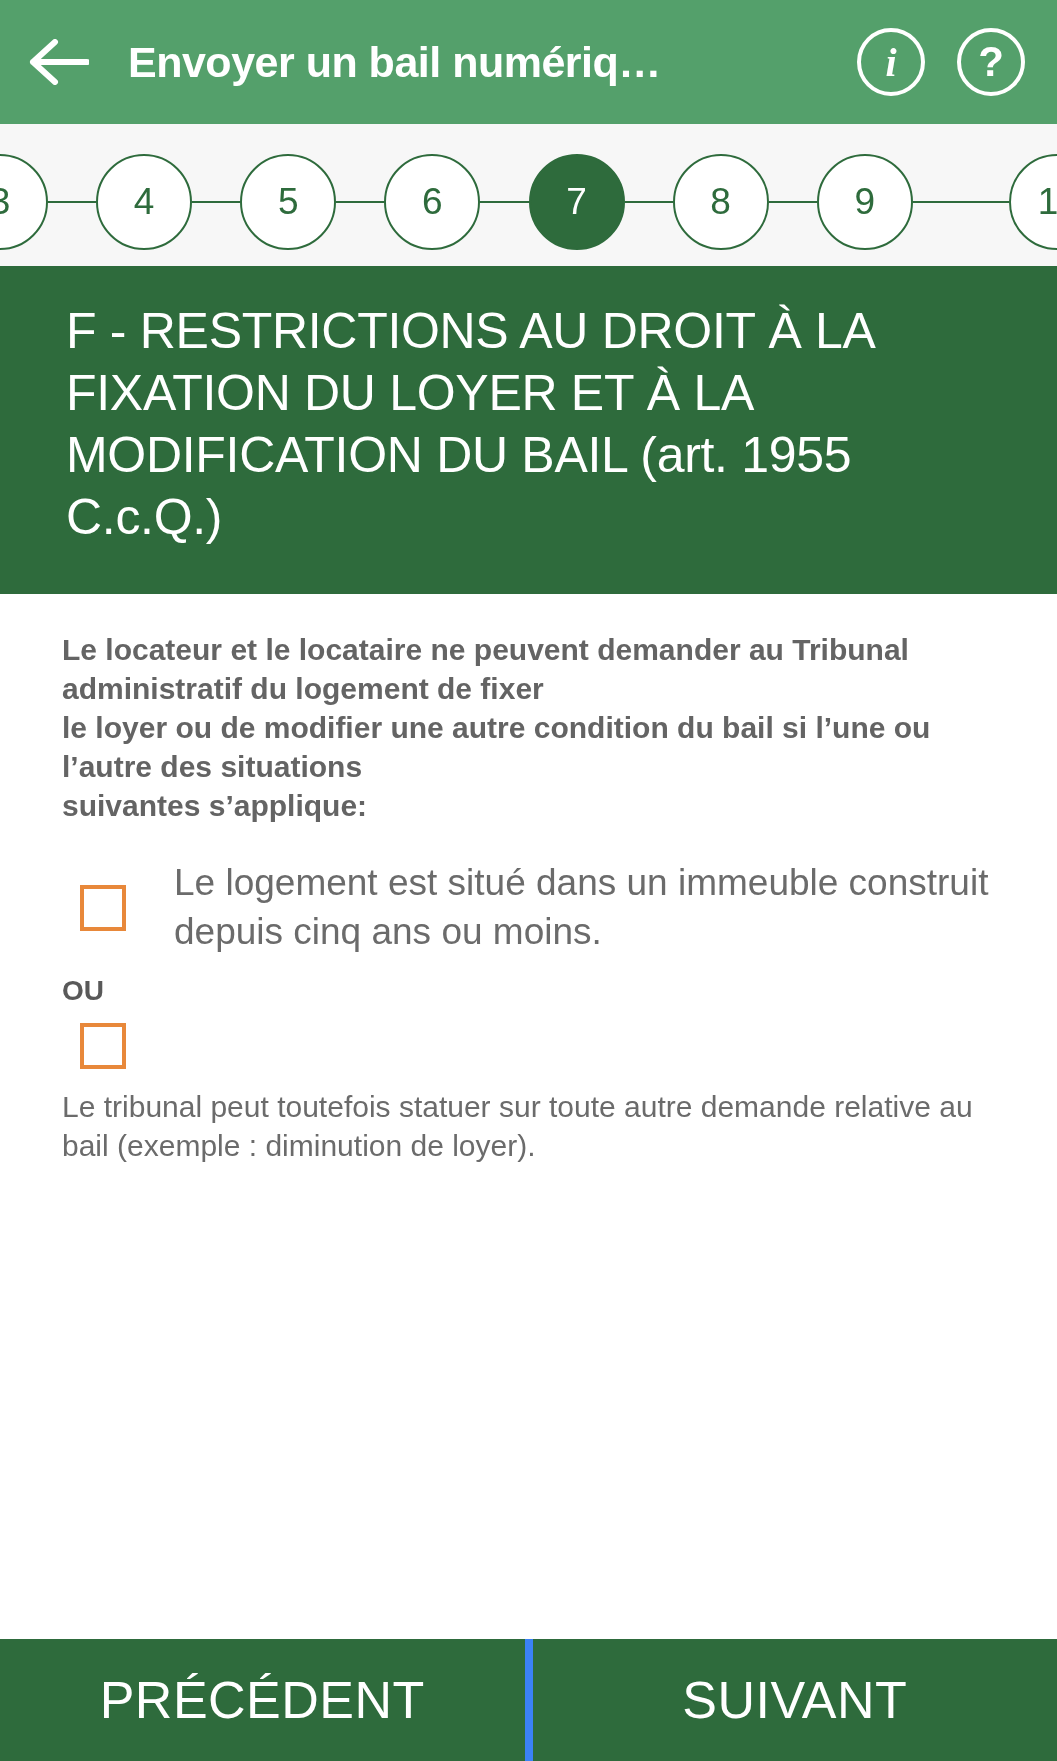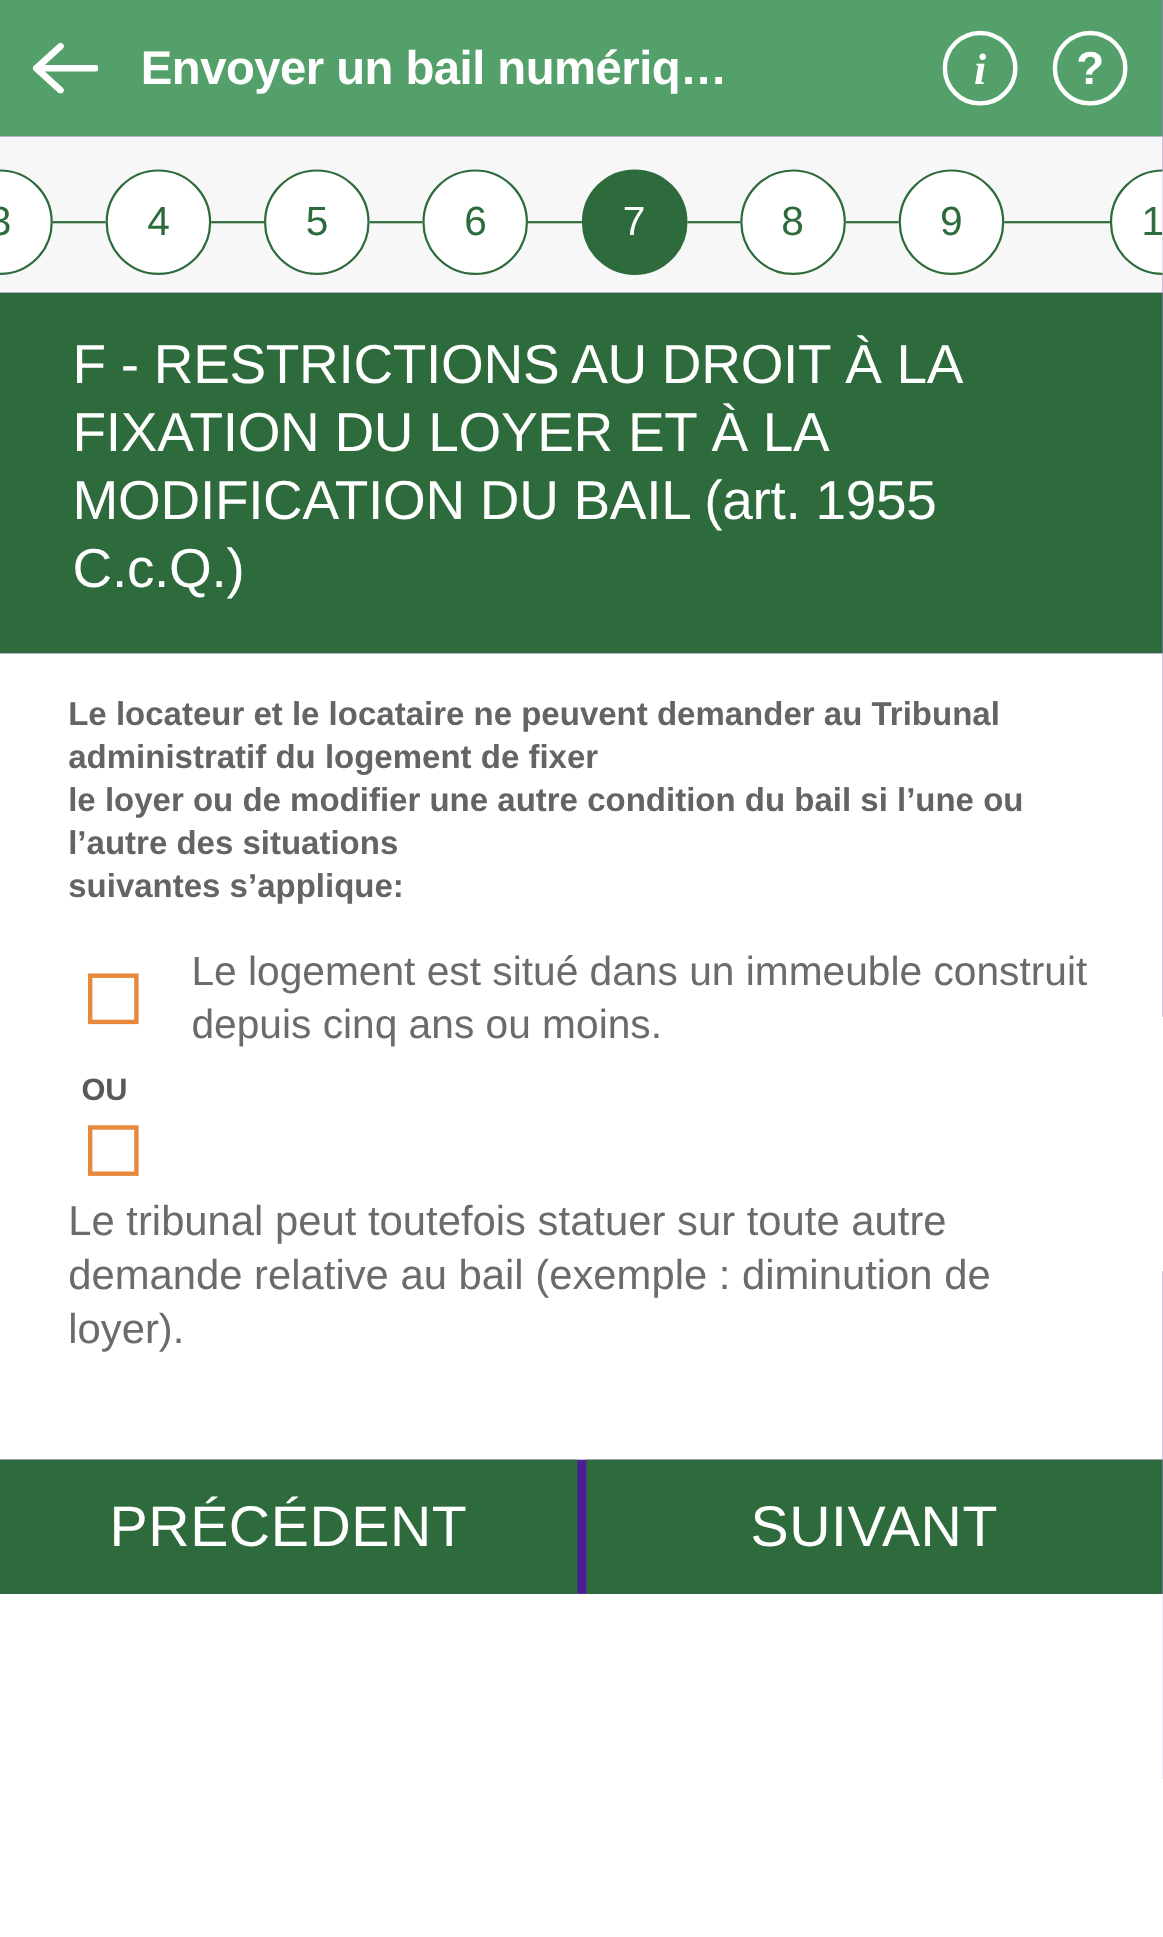--- a/index.html
+++ b/index.html
@@ -5,24 +5,24 @@
   * { box-sizing: border-box; margin: 0; padding: 0; }
   html, body {
     width: 1057px;
     height: 1761px;
     background: #ffffff;
     font-family: "Liberation Sans", sans-serif;
     overflow: hidden;
   }
   .app {
     width: 1057px;
-    height: 1449px;
+    height: 1761px;
     display: flex;
     flex-direction: column;
-    background: #4c1d95;
+    background: #3b82f6;
     justify-content: space-between;
   }
 
   
   .header {
     background: #54a06b;
     height: 124px;
     flex: 0 0 124px;
     display: flex;
     align-items: center;
@@ -160,25 +160,25 @@
   .option-text {
     color: #6b6b6b;
     font-size: 37px;
     line-height: 1.32;
     flex: 1;
   }
   .or-label {
     color: #595959;
     font-size: 28px;
     font-weight: bold;
-    margin: 18px 0 16px 12px;
+    margin: 18px 0 16px 0;
   }
   .footnote {
     color: #6b6b6b;
-    font-size: 38px;
+    font-size: 30px;
     line-height: 1.3;
     margin-top: 18px;
   }
 
   
   .footer {
     flex: 0 0 122px;
     display: flex;
     gap: 8px;
     padding: 0;

